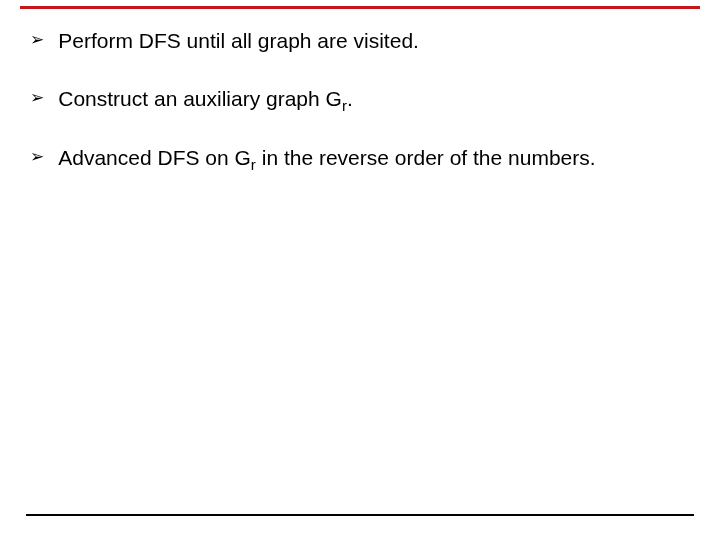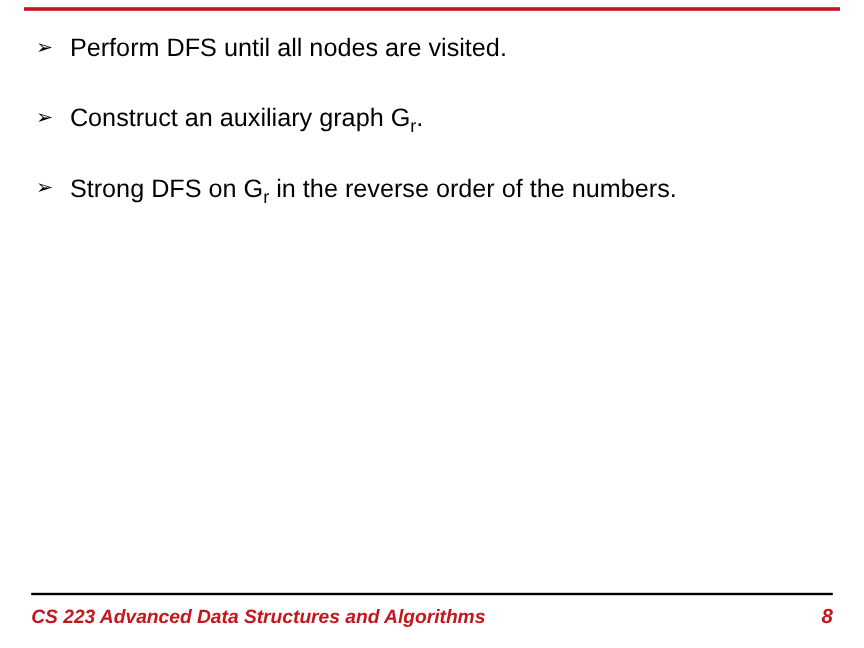--- a/index.html
+++ b/index.html
@@ -78,41 +78,37 @@
 
 <div class="slide">
 
   <div class="title-underline"></div>
 
   <div class="body">
 
     <div class="bullet-row">
       <span class="bullet-icon">➢</span>
       <span class="bullet-text">
-        <span>Perform DFS until all nodes are visited.</span><span class="sub"></span><span></span>
+        <span>Perform DFS until all graph are visited.</span><span class="sub"></span><span></span>
       </span>
     </div>
 
     <div class="bullet-row">
       <span class="bullet-icon">➢</span>
       <span class="bullet-text">
         <span>Construct an auxiliary graph G</span><span class="sub">r</span><span>.</span>
       </span>
     </div>
 
     <div class="bullet-row">
       <span class="bullet-icon">➢</span>
       <span class="bullet-text">
-        <span>Strong DFS on G</span><span class="sub">r</span><span> in the reverse order of the numbers.</span>
+        <span>Advanced DFS on G</span><span class="sub">r</span><span> in the reverse order of the numbers.</span>
       </span>
     </div>
 
   </div>
 
   <div class="footer">
     <div class="footer-rule"></div>
-    <div class="footer-row">
-      <div class="course">CS 223 Advanced Data Structures and Algorithms</div>
-      <div class="pagenum">8</div>
-    </div>
   </div>
 
 </div>
 
 </body></html>

